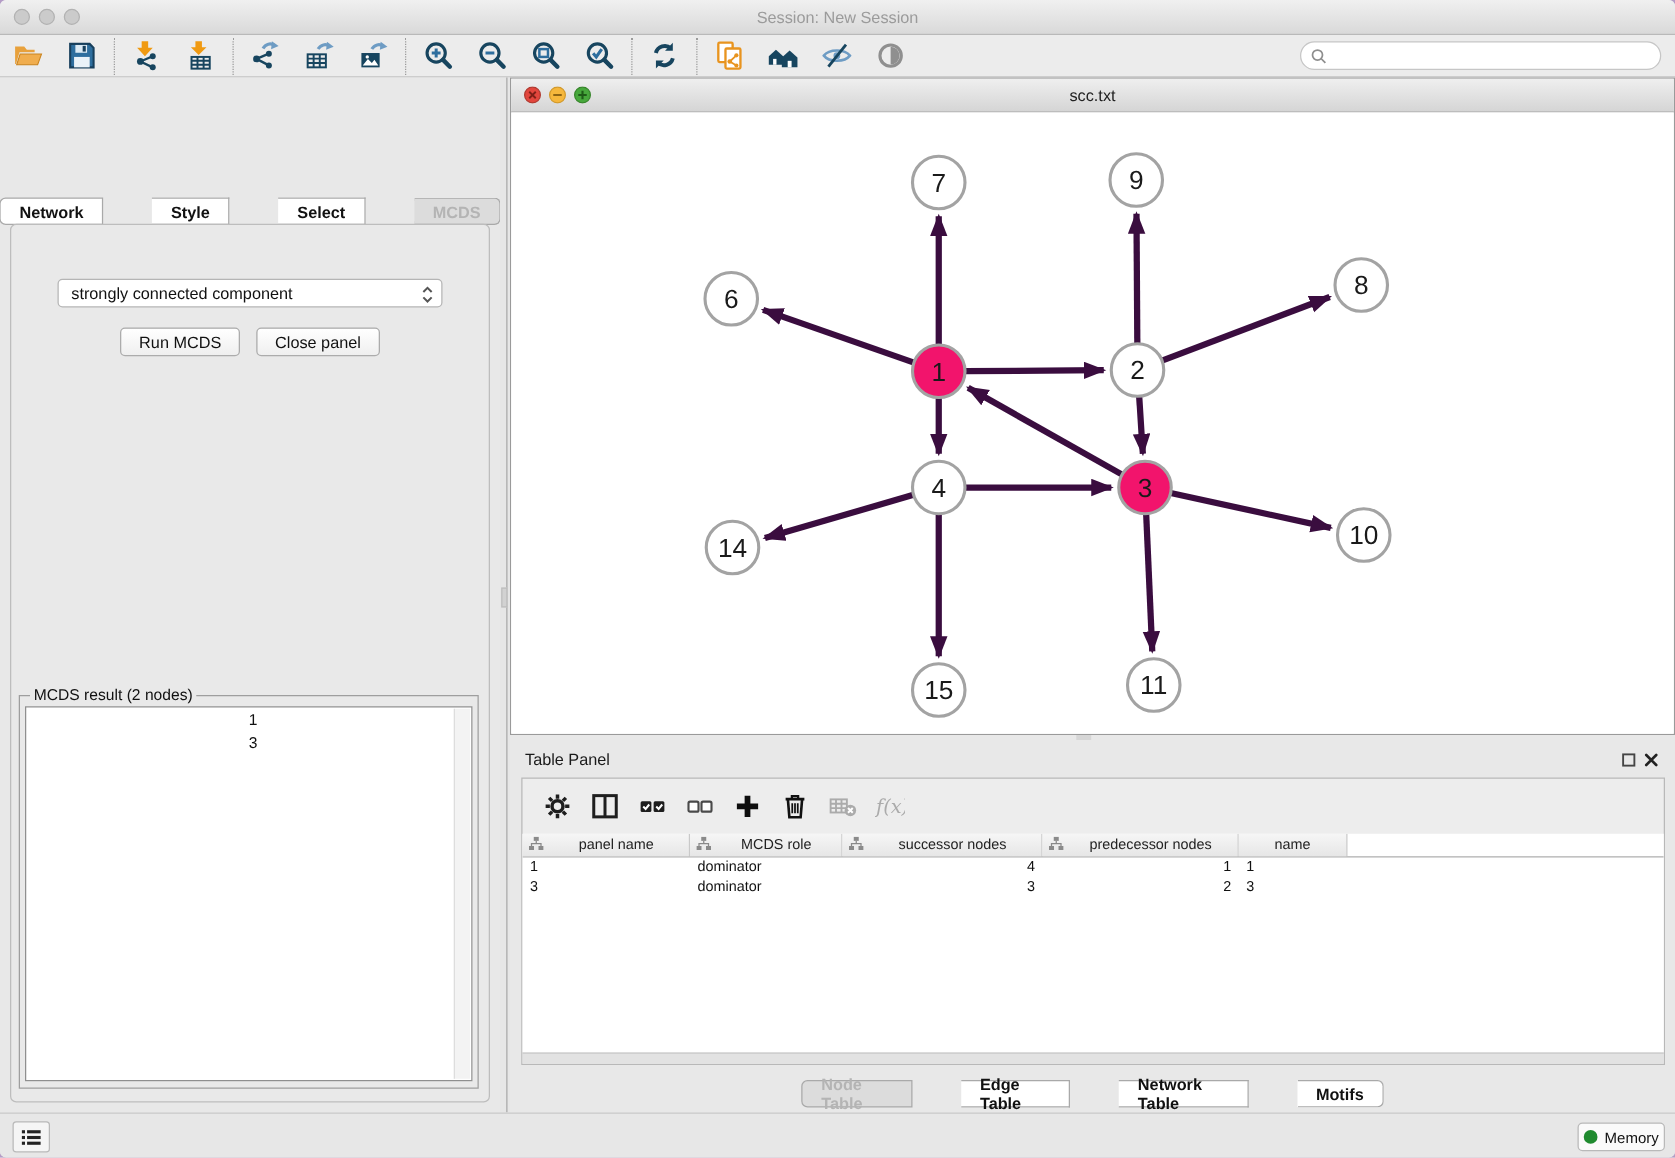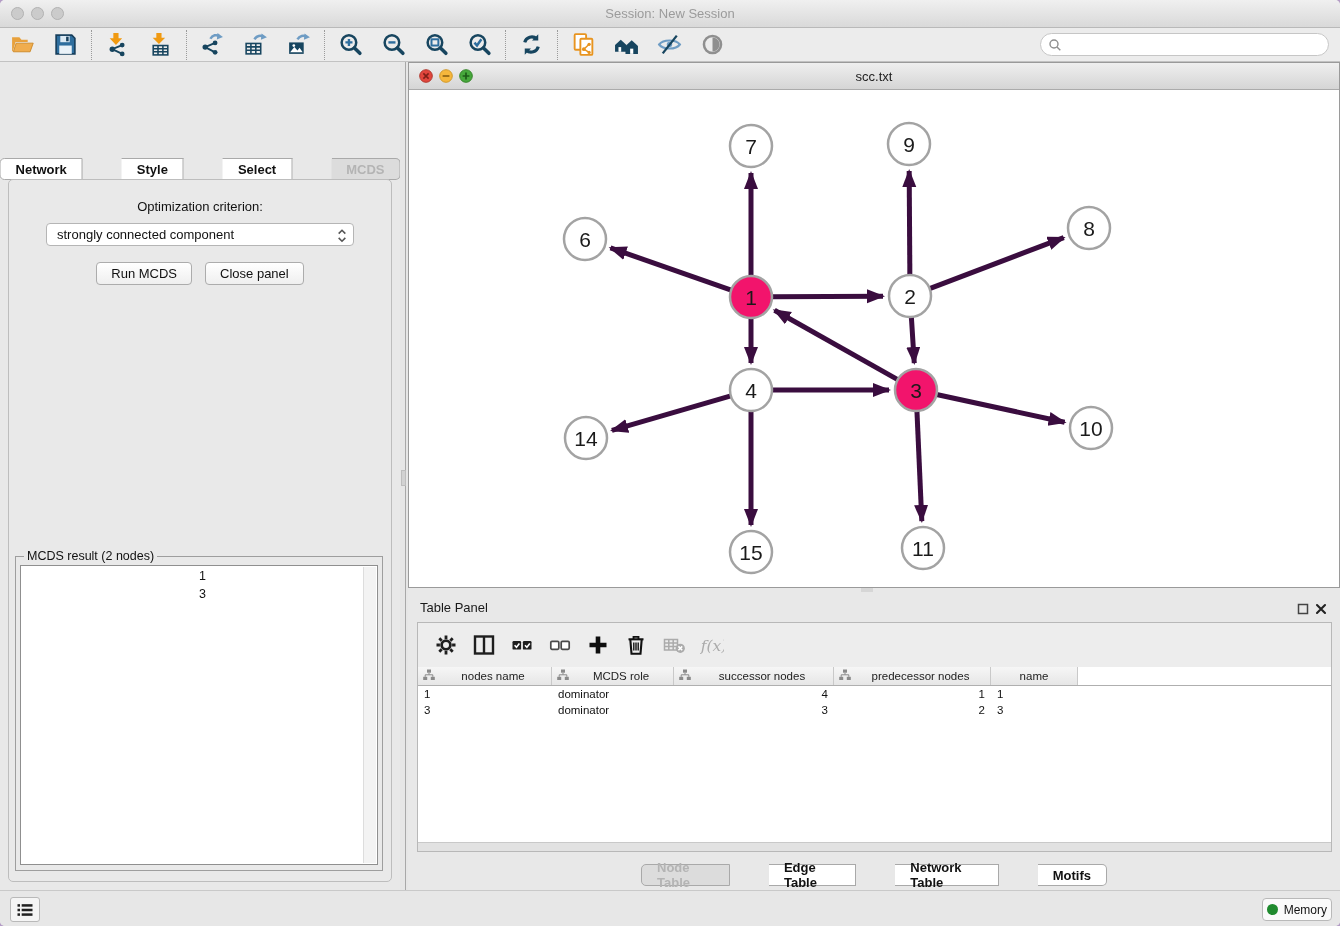--- a/index.html
+++ b/index.html
@@ -269,21 +269,20 @@
   </div>
 
   <div class="control-panel">
     <div class="tabs-row" id="cp-tabs">
         <div class="tab">Network</div>
         <div class="tab">Style</div>
         <div class="tab">Select</div>
         <div class="tab active">MCDS</div>
       </div>
     <div class="tab-pane">
-      <div class="opt-label">Optimization criterion:</div>
       <div class="dropdown">
         <span>strongly connected component</span>
         <svg viewBox="0 0 12 20">
           <path d="M2.5 8L6 4.5 9.5 8" fill="none" stroke="#555" stroke-width="1.7"></path>
           <path d="M2.5 12.5L6 16 9.5 12.5" fill="none" stroke="#555" stroke-width="1.7"></path>
         </svg>
       </div>
       <div class="btn-row">
         <div class="pushbtn">Run MCDS</div>
         <div class="pushbtn">Close panel</div>
@@ -442,21 +441,21 @@
         <div class="grid-head" id="grid-head">
             <div class="gh-cell" style="width: 134px;">
               <span><svg viewBox="0 0 12 12" style="width: 12px; height: 12px;">
                   <g fill="#8A8A8A">
                     <rect x="4" y="0.5" width="4" height="3.2"></rect>
                     <rect x="0.2" y="7.8" width="4" height="3.2"></rect>
                     <rect x="7.8" y="7.8" width="4" height="3.2"></rect>
                   </g>
                   <path d="M6 3.7v2M2.2 7.8v-2h7.6v2" stroke="#8A8A8A" fill="none"></path>
                 </svg></span>
-              <div class="gh-label">nodes name</div>
+              <div class="gh-label">panel name</div>
             </div>
             <div class="gh-cell" style="width: 122px;">
               <span><svg viewBox="0 0 12 12" style="width: 12px; height: 12px;">
                   <g fill="#8A8A8A">
                     <rect x="4" y="0.5" width="4" height="3.2"></rect>
                     <rect x="0.2" y="7.8" width="4" height="3.2"></rect>
                     <rect x="7.8" y="7.8" width="4" height="3.2"></rect>
                   </g>
                   <path d="M6 3.7v2M2.2 7.8v-2h7.6v2" stroke="#8A8A8A" fill="none"></path>
                 </svg></span>

